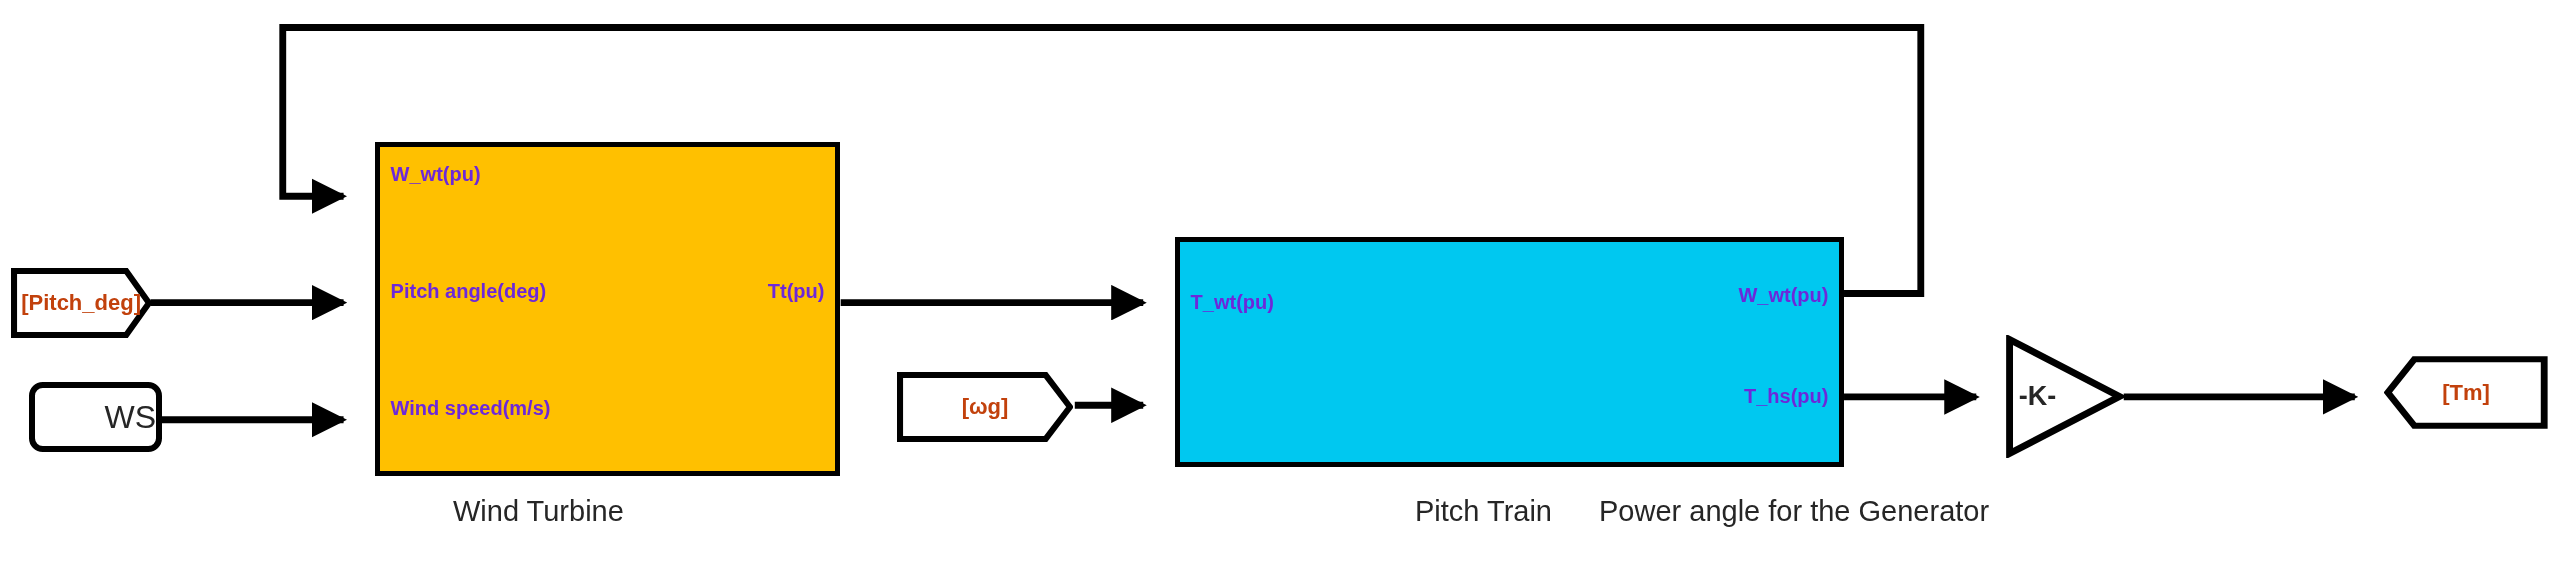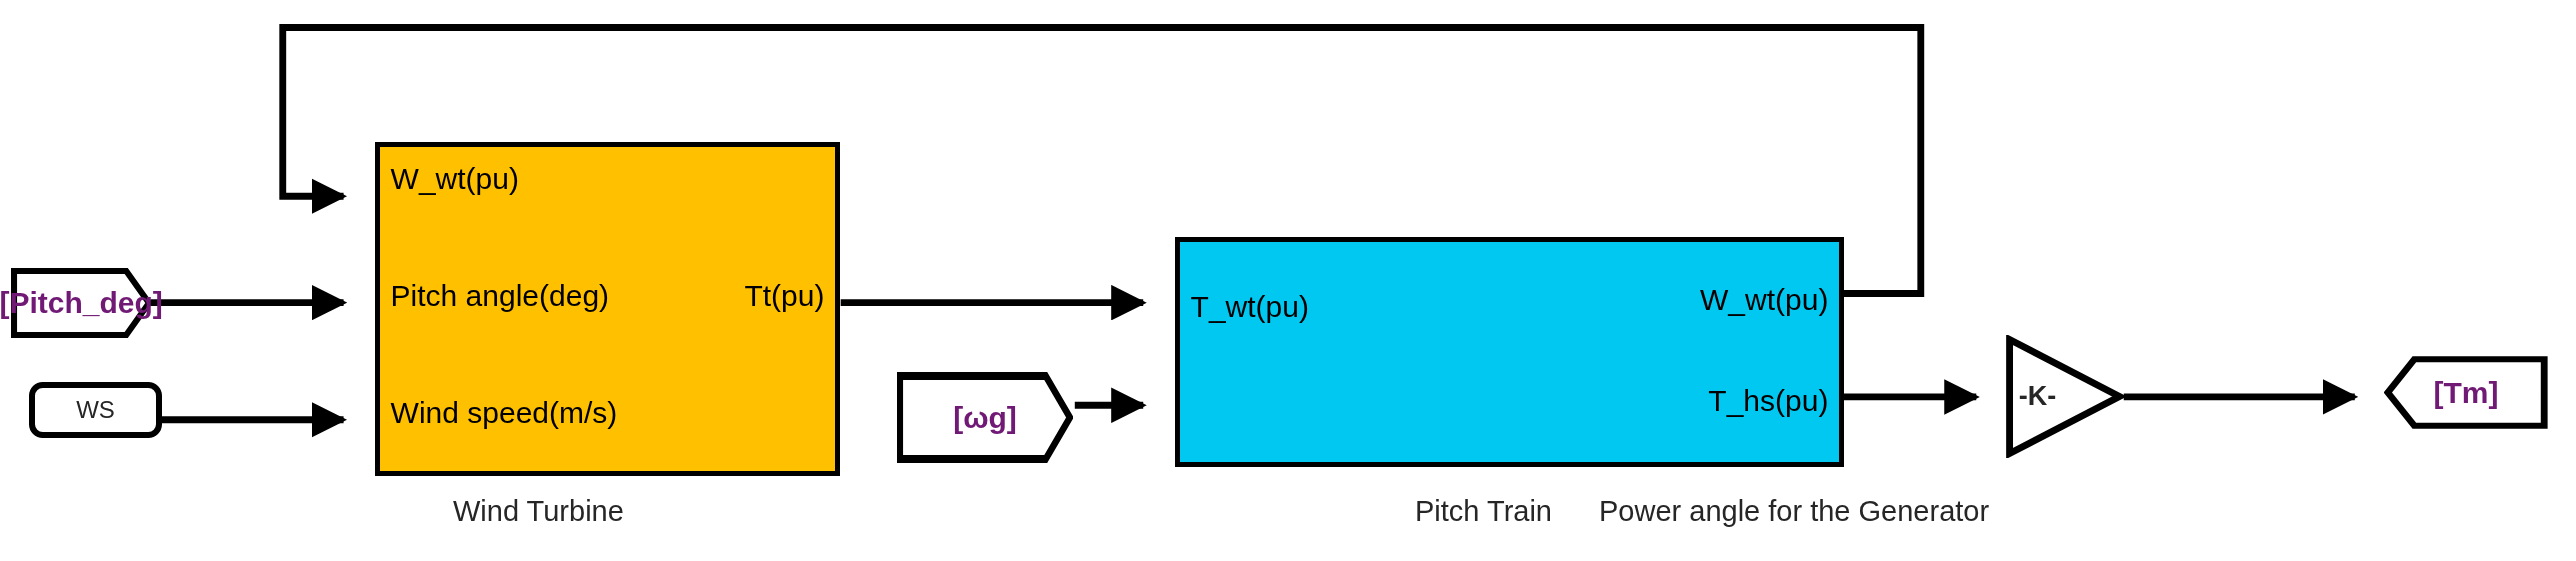--- a/index.html
+++ b/index.html
@@ -26,23 +26,23 @@
   }
   
   .block {
     position: absolute;
     box-sizing: border-box;
     border: 5.3px solid #000000;
     display: block;
   }
   .block .port {
     position: absolute;
-    font-weight: normal;
-    font-size: 30px;
-    color: #000000;
+    font-weight: bold;
+    font-size: 20px;
+    color: #6d28d9;
     white-space: nowrap;
     line-height: 1;
   }
   .port.in  { left: 10.6px; }
   .port.out { right: 10.6px; text-align: right; }
 
   #wind-turbine-block {
     left: 375px;
     top: 142px;
     width: 465px;
@@ -67,50 +67,50 @@
     line-height: 1;
   }
 
   
   .tag {
     position: absolute;
     display: flex;
     align-items: center;
     justify-content: center;
     font-weight: bold;
-    font-size: 30px;
-    color: #701a75;
+    font-size: 22px;
+    color: #c2410c;
     white-space: nowrap;
     box-sizing: border-box;
     text-align: center;
   }
   .tag .tag-text { position: relative; z-index: 2; }
   .tag .tag-shape {
     position: absolute;
     left: 0; top: 0;
     width: 100%; height: 100%;
     z-index: 1;
   }
 
   
   #ws-block {
     position: absolute;
     left: 29px;
     top: 382px;
     width: 133px;
-    height: 56px;
+    height: 70px;
     box-sizing: border-box;
     border: 6px solid #000000;
     border-radius: 13.7px;
     background: #ffffff;
     display: flex;
     align-items: center;
-    justify-content: center;
+    justify-content: flex-end;
     font-weight: normal;
-    font-size: 24px;
+    font-size: 32px;
     color: #262626;
   }
 
   
   #gain-block {
     position: absolute;
     left: 2005px;
     top: 335px;
     width: 119px;
     height: 123px;
@@ -178,21 +178,21 @@
   </div>
 
   <div class="block" id="wind-turbine-block">
     <span class="port in" style="top:16.7px;">W_wt(pu)</span>
     <span class="port in" style="top:134px;text-align:right;">Pitch angle(deg)</span>
     <span class="port in" style="top:251px;">Wind speed(m/s)</span>
     <span class="port out" style="top:134px;">Tt(pu)</span>
   </div>
   <span class="caption" style="left:453px; top:497px;">Wind Turbine</span>
 
-  <div class="tag" id="omegag-tag" style="left:897px; top:372px; width:176px; height:91px;">
+  <div class="tag" id="omegag-tag" style="left:897px; top:372px; width:176px; height:70px;">
     <svg class="tag-shape" viewBox="0 0 232 92" preserveAspectRatio="none">
       <path d="M 4 4 L 196 4 L 228 46 L 196 88 L 4 88 Z" fill="#ffffff" stroke="#000000" stroke-width="8"></path>
     </svg>
     <span class="tag-text">[ωg]</span>
   </div>
 
   <div class="block" id="drive-train-block">
     <span class="port in" style="top:50px;">T_wt(pu)</span>
     <span class="port out" style="top:43px;">W_wt(pu)</span>
     <span class="port out" style="top:144px;">T_hs(pu)</span>

